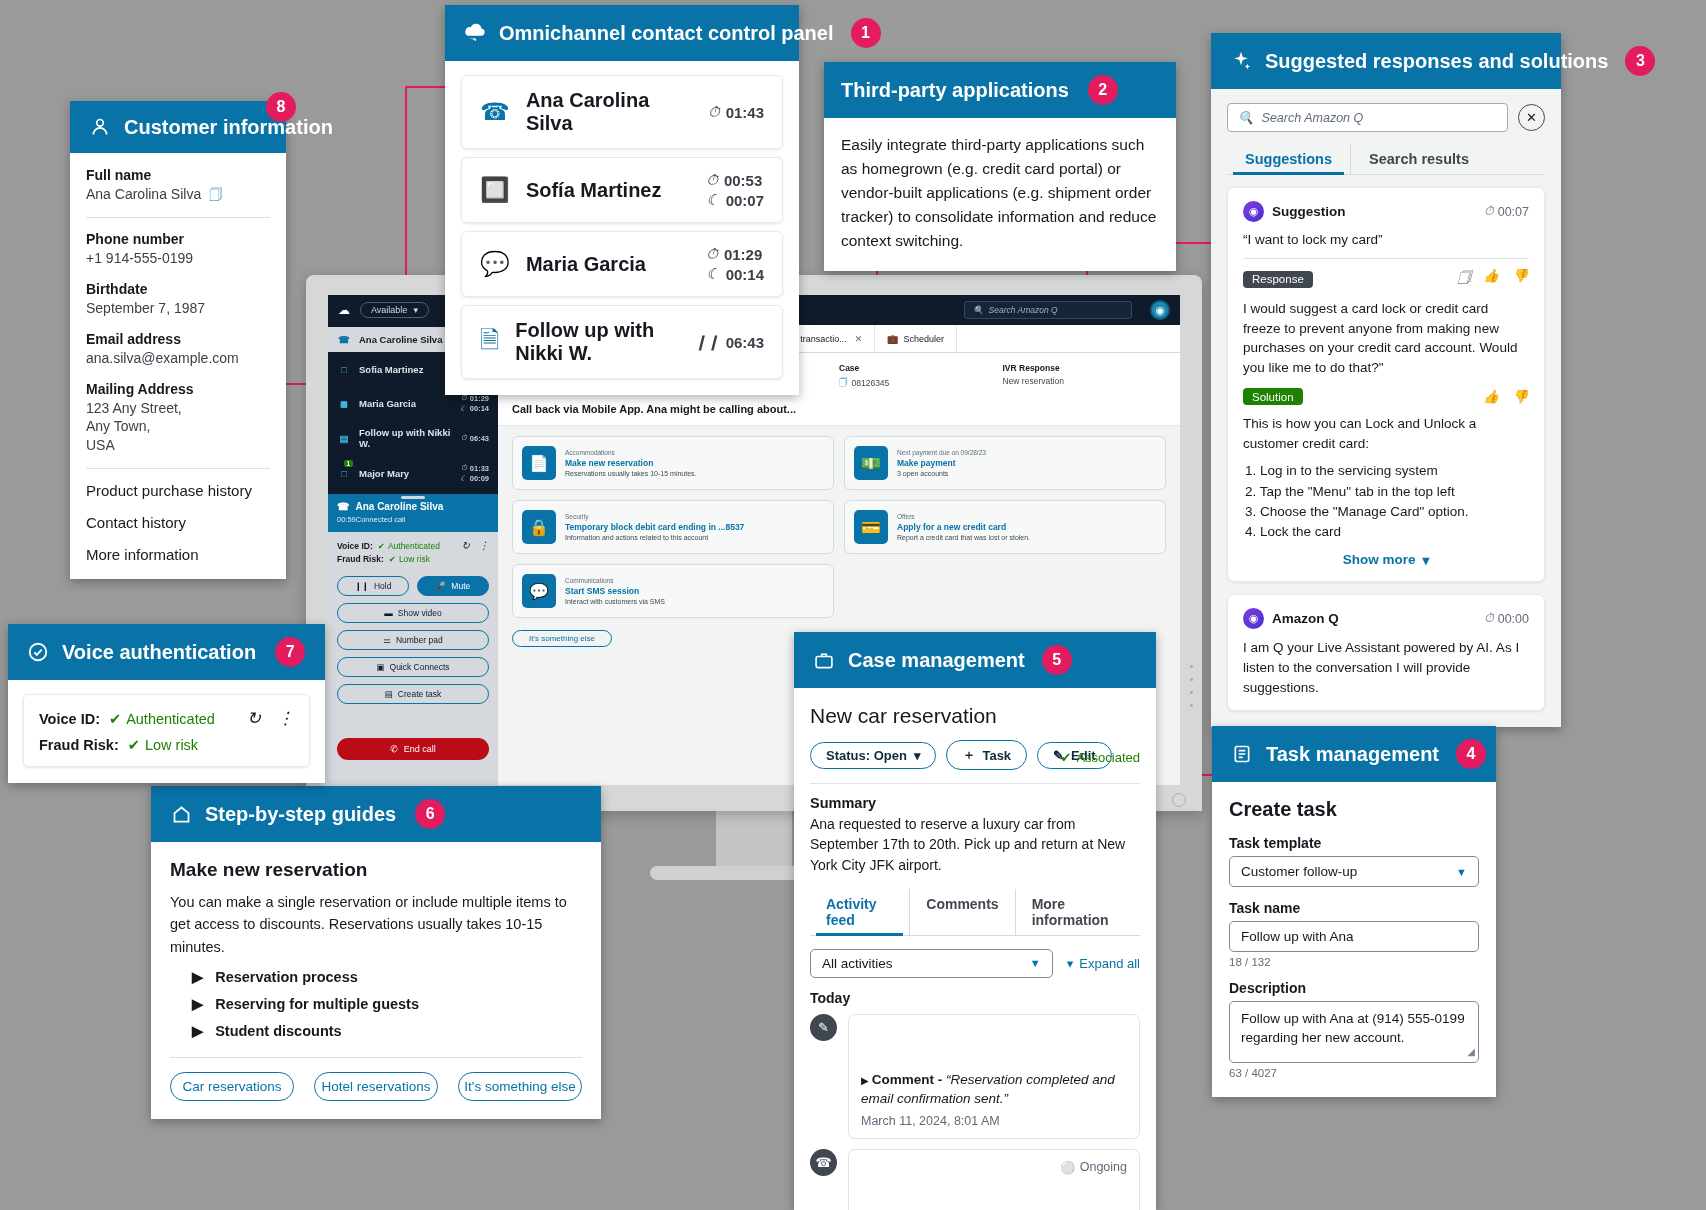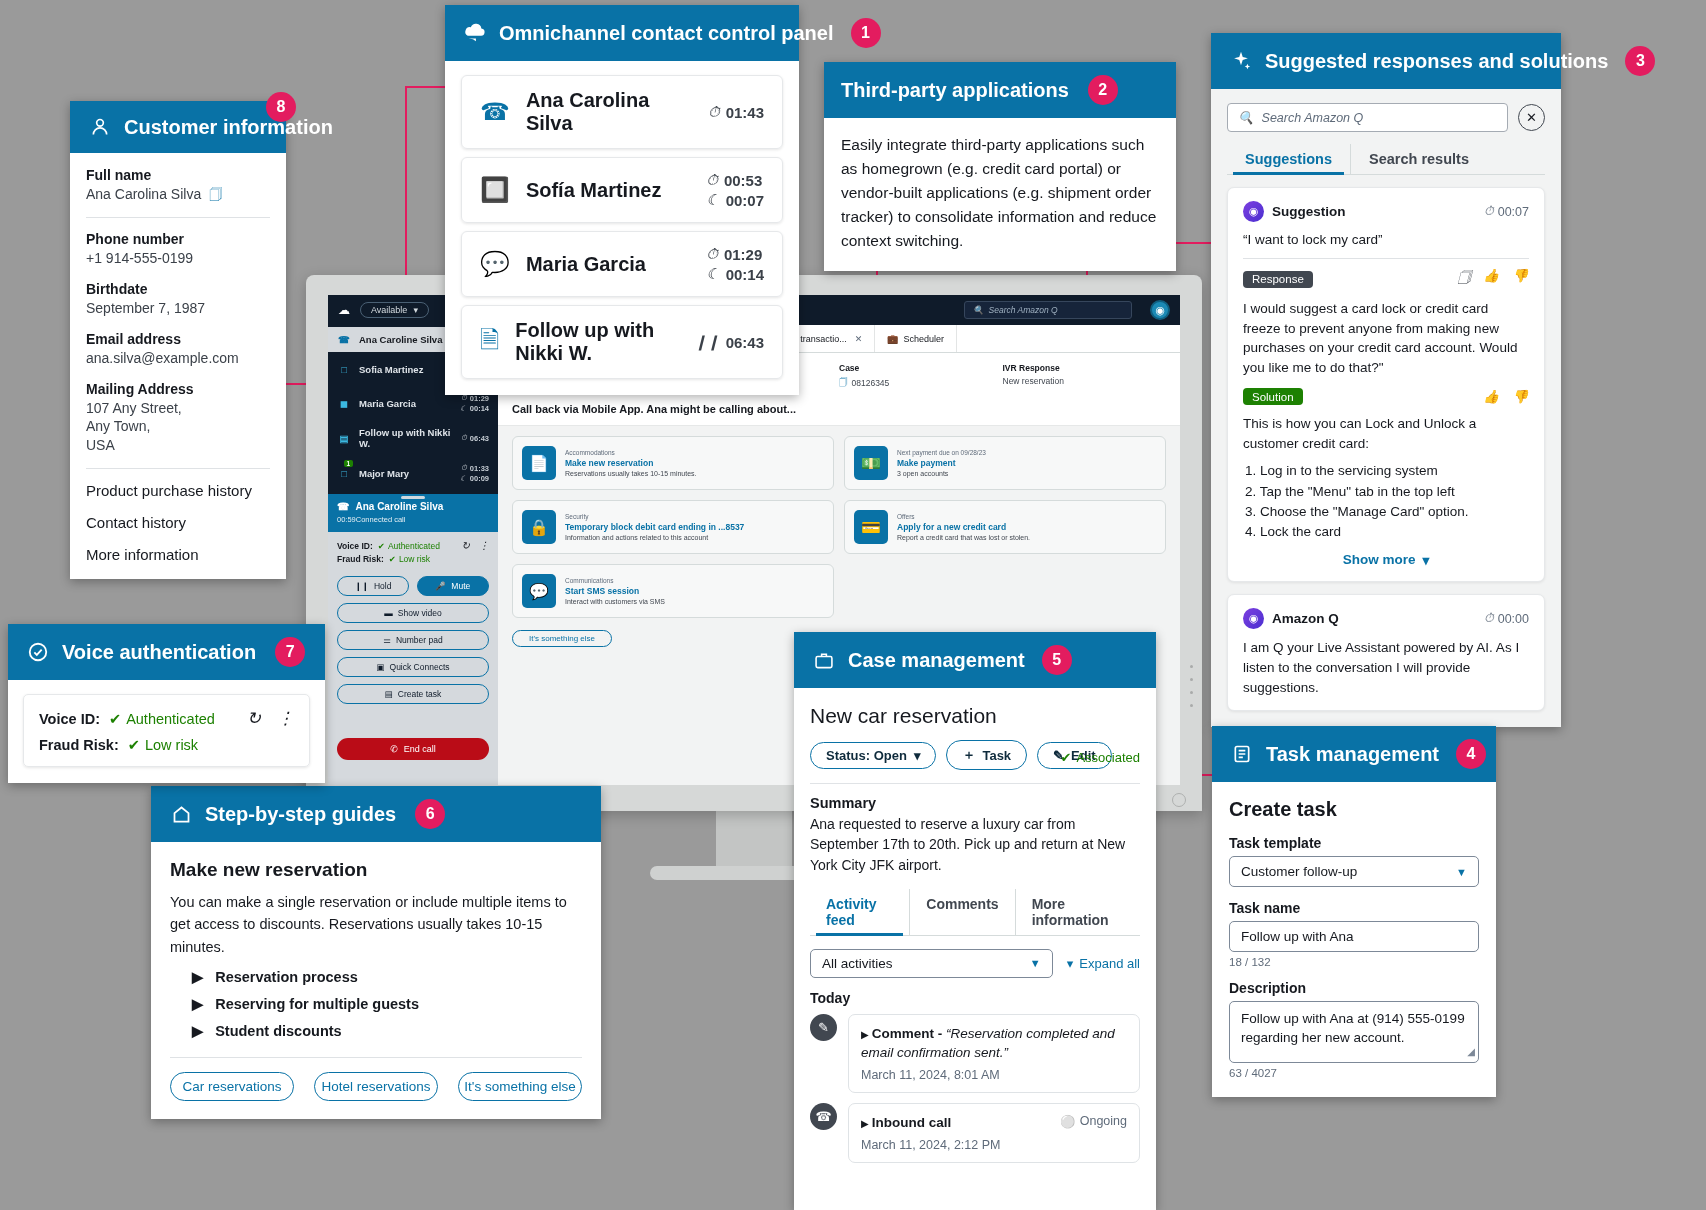--- a/index.html
+++ b/index.html
@@ -151,21 +151,21 @@
   .cm-tab.on:after { content: ""; position: absolute; left: 6px; right: 6px; bottom: -1px; height: 3px; background: #0972a6; }
   .cm-tab.sep { border-left: 1px solid #d5dbdb; }
   .selrow { display: flex; align-items: center; gap: 14px; margin-top: 13px; }
   .sel { flex: 1; border: 1px solid #7d8998; border-radius: 5px; padding: 6px 11px; font-size: 13.5px; display: flex; align-items: center; }
   .sel .cv { margin-left: auto; color: #0972a6; font-size: 11px; }
   .expand { color: #0972a6; font-size: 13px; display: flex; align-items: center; gap: 6px; white-space: nowrap; }
   .today { font-size: 14px; font-weight: 700; margin: 12px 0 8px; }
   .feed { display: flex; gap: 11px; align-items: flex-start; margin-bottom: 10px; }
   .fic { width: 27px; height: 27px; border-radius: 50%; background: #414750; color: #fff; display: flex; align-items: center; justify-content: center; font-size: 13px; flex: none; }
   .fcard { flex: 1; border: 1px solid #dfe3e6; border-radius: 7px; padding: 10px 12px; }
-  .fcard .t1 { font-size: 13.5px; line-height: 1.4; }
+  .fcard .t1 { font-size: 13.5px; line-height: 1.4; margin-top: 46px; }
   .fcard .t1 b { font-weight: 700; }
   .fcard .t1 i { font-style: italic; }
   .fcard .t2 { font-size: 12.5px; color: #5f6b7a; margin-top: 5px; }
   .fcard .hd { display: flex; align-items: flex-start; }
   .ongoing { margin-left: auto; color: #5f6b7a; font-size: 12.5px; display: flex; align-items: center; gap: 4px; white-space: nowrap; }
   .caret { font-size: 10px; margin-right: 3px; }
 
   
   .tm-title { font-size: 20px; font-weight: 700; margin-bottom: 14px; }
   .fl { font-size: 14px; font-weight: 700; margin-bottom: 5px; }
@@ -505,21 +505,21 @@
       <div class="kv">
         <div class="k">Birthdate</div>
         <div class="v">September 7, 1987</div>
       </div>
       <div class="kv">
         <div class="k">Email address</div>
         <div class="v">ana.silva@example.com</div>
       </div>
       <div class="kv">
         <div class="k">Mailing Address</div>
-        <div class="v" style="white-space:pre-line;display:block;">107 Any Street,
+        <div class="v" style="white-space:pre-line;display:block;">123 Any Street,
 Any Town,
 USA</div>
       </div>
       <div class="hr"></div>
       <div class="lnk">Product purchase history</div>
       <div class="lnk">Contact history</div>
       <div class="lnk" style="margin-bottom:0;">More information</div>
     </div>
   </div>
 

